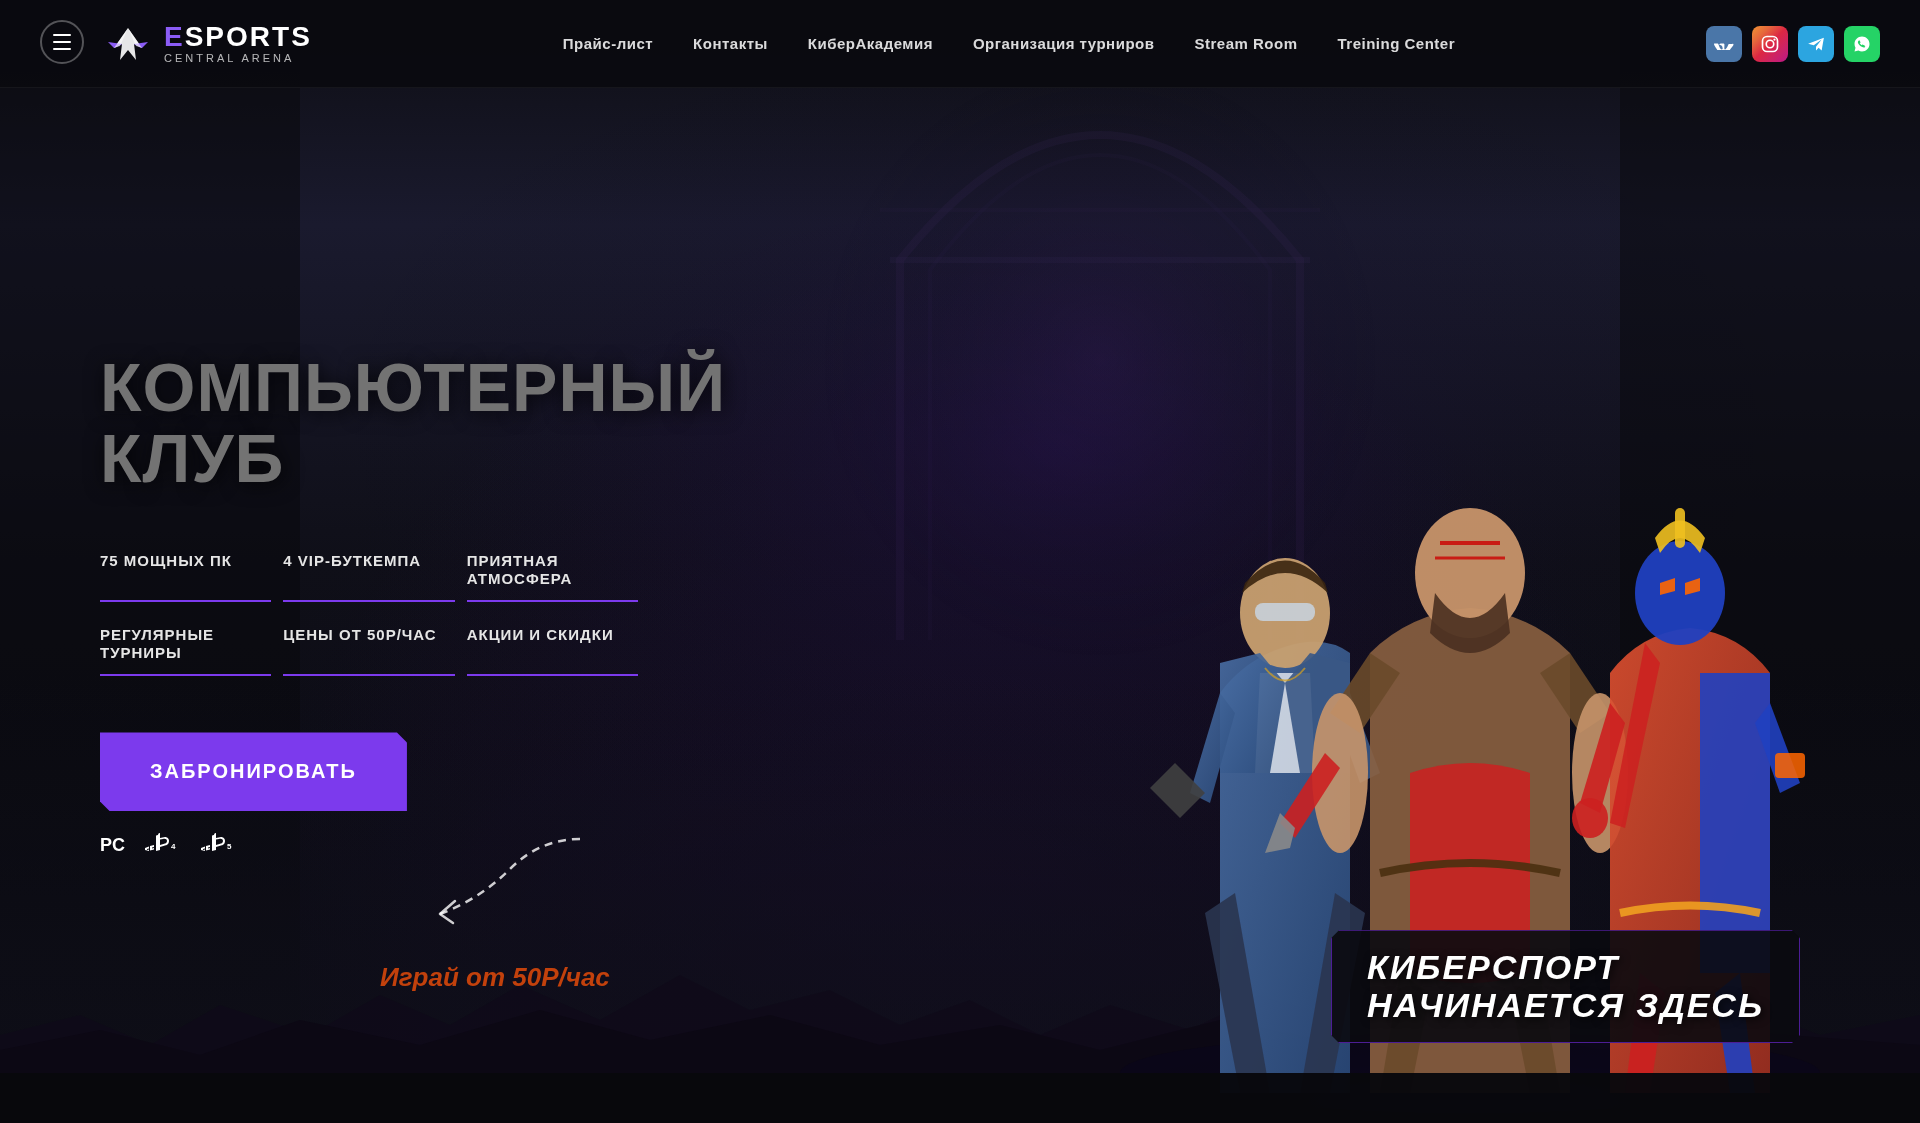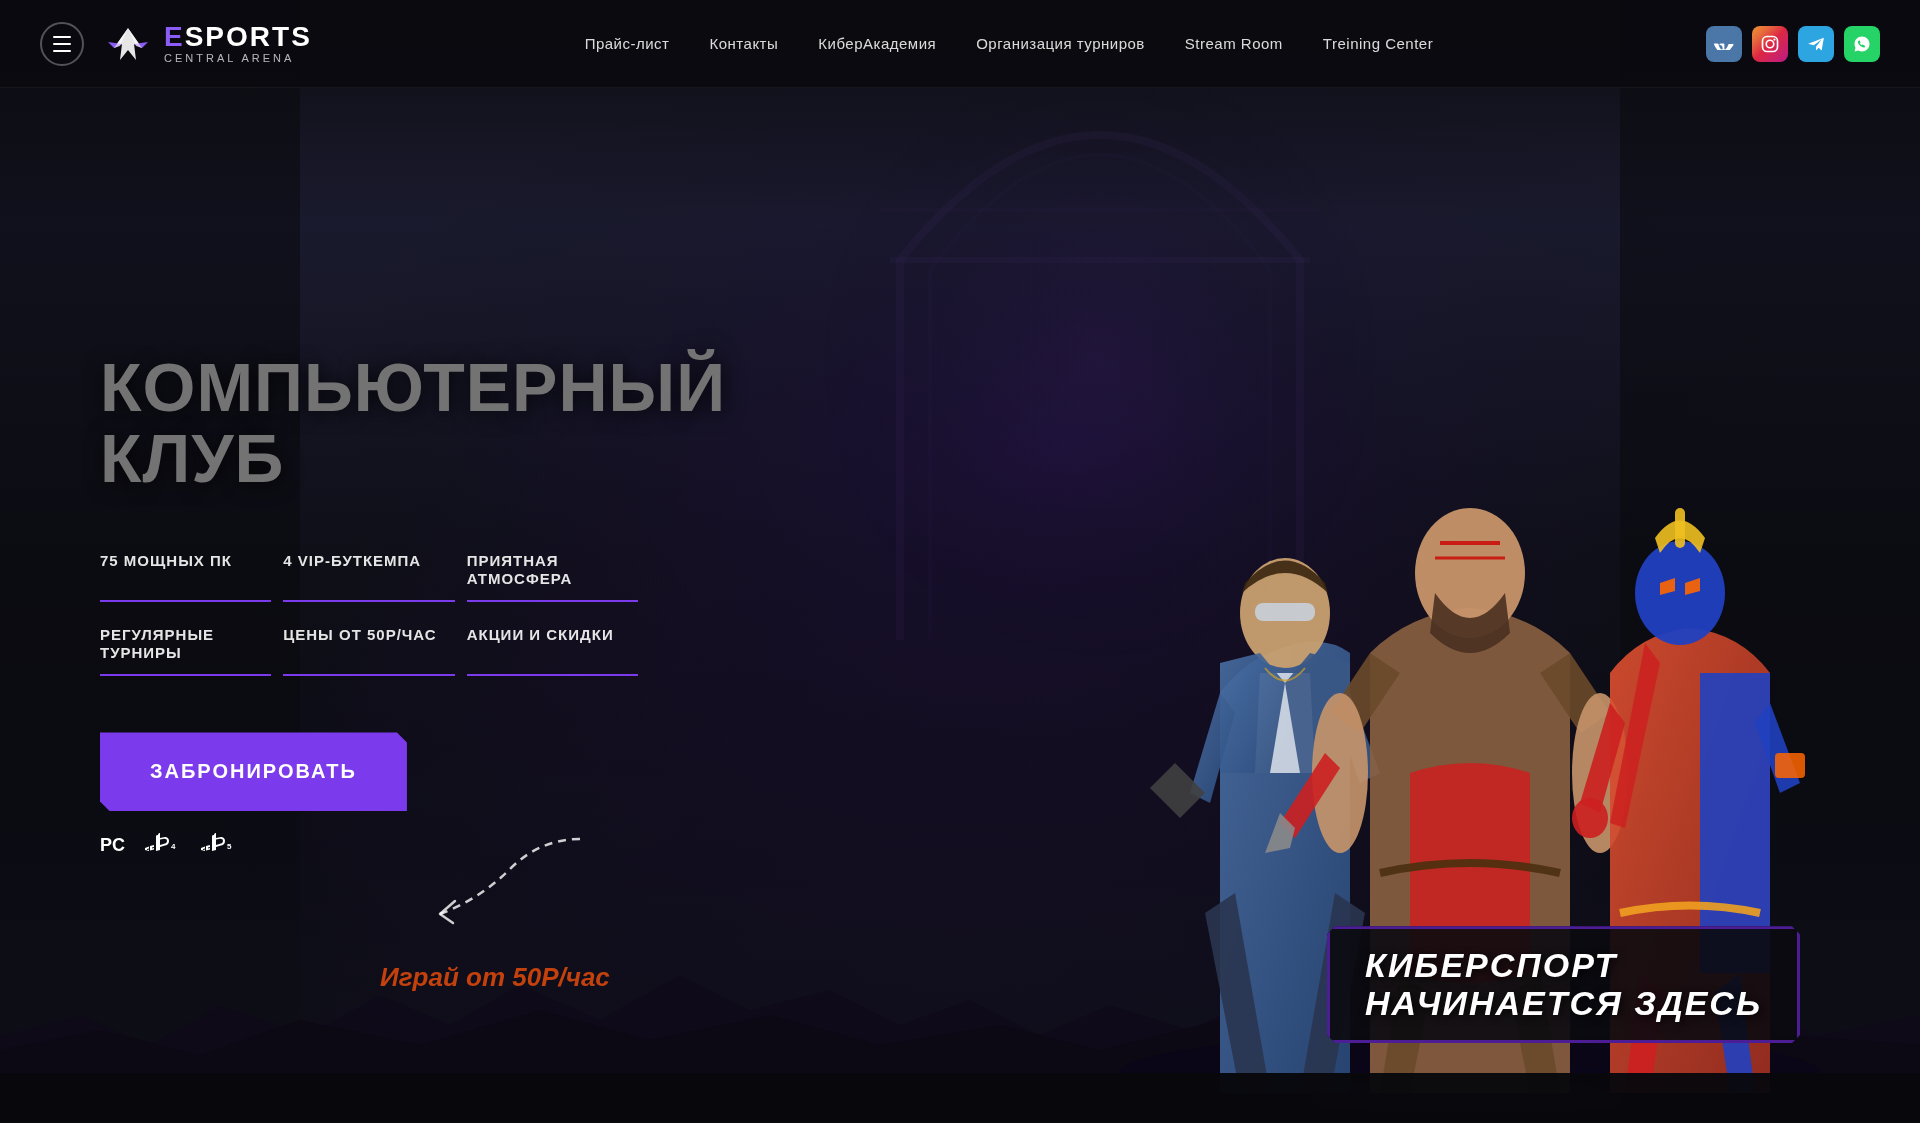--- a/index.html
+++ b/index.html
@@ -52,21 +52,20 @@
       display: flex;
       align-items: center;
       background: rgba(10,10,15,0.92);
       z-index: 100;
       padding: 0 40px;
       border-bottom: 1px solid rgba(255,255,255,0.05);
     }
 
     .header-left {
       display: flex;
-      align-items: center;
       gap: 20px;
       flex-shrink: 0;
     }
 
     .menu-burger {
       width: 44px;
       height: 44px;
       border: 2px solid rgba(255,255,255,0.3);
       border-radius: 50%;
       display: flex;
@@ -127,21 +126,21 @@
       display: flex;
       align-items: center;
       justify-content: center;
       gap: 40px;
     }
 
     nav a {
       color: rgba(255,255,255,0.85);
       text-decoration: none;
       font-size: 15px;
-      font-weight: 400;
+      font-weight: 700;
       letter-spacing: 0.5px;
       white-space: nowrap;
       transition: color 0.2s;
     }
 
     .header-socials {
       display: flex;
       align-items: center;
       gap: 10px;
       flex-shrink: 0;
@@ -284,21 +283,21 @@
       justify-content: center;
     }
 
     
     .esports-badge {
       position: absolute;
       bottom: 80px;
       right: 120px;
       z-index: 20;
       background: rgba(10,10,15,0.9);
-      border: 3px solid #4c1d95;
+      border: 1px solid #4c1d95;
       padding: 18px 35px;
       clip-path: polygon(8px 0, calc(100% - 8px) 0, 100% 8px, 100% calc(100% - 8px), calc(100% - 8px) 100%, 8px 100%, 0 calc(100% - 8px), 0 8px);
     }
 
     .esports-badge-text1 {
       font-size: 34px;
       font-weight: 900;
       color: white;
       text-transform: uppercase;
       font-style: italic;

